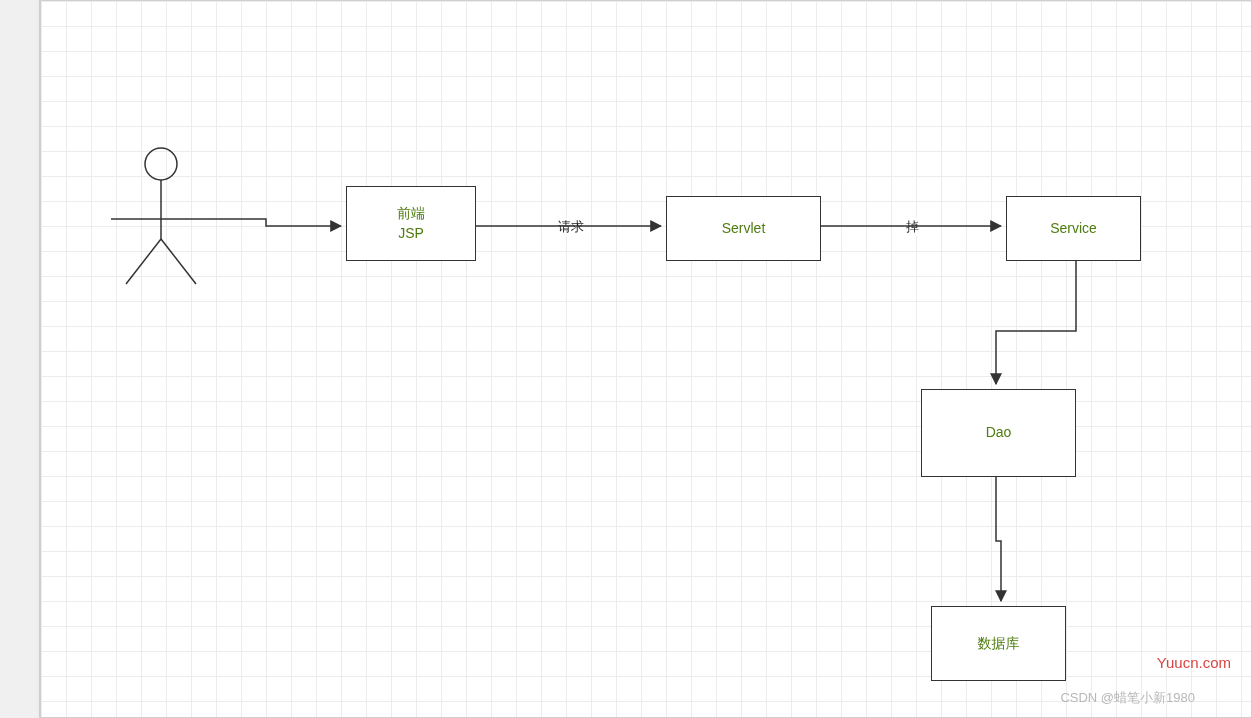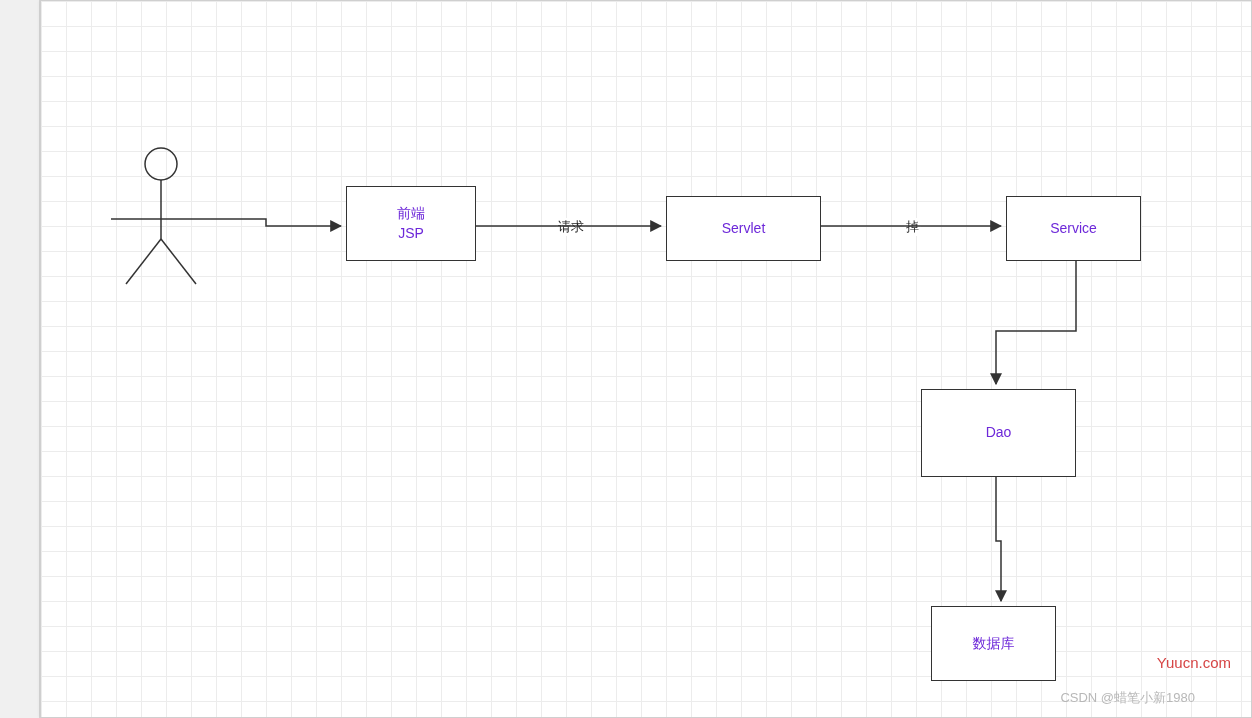--- a/index.html
+++ b/index.html
@@ -33,21 +33,21 @@
     }
     .node {
       position: absolute;
       border: 1px solid #333;
       background: #fff;
       display: flex;
       align-items: center;
       justify-content: center;
       flex-direction: column;
       font-size: 14px;
-      color: #6d28d9;
+      color: #4d7c0f;
       line-height: 1.4;
       text-align: center;
       white-space: pre-line;
     }
     .edge-label {
       position: absolute;
       font-size: 13px;
       color: #222;
       background: #fff;
       padding: 0 2px;
@@ -100,21 +100,21 @@
   </div>
 
   <div class="node" style="left:625px; top:195px; width:155px; height:65px;">
     <span>Servlet</span>
   </div>
 
   <div class="node" style="left:880px; top:388px; width:155px; height:88px;">
     <span>Dao</span>
   </div>
 
-  <div class="node" style="left:890px; top:605px; width:125px; height:75px;">
+  <div class="node" style="left:890px; top:605px; width:135px; height:75px;">
     <span>数据库</span>
   </div>
 
   <span class="edge-label" style="left:515px; top:217px;">请求</span>
 
   <span class="edge-label" style="left:863px; top:217px;">掉</span>
 
   <svg class="arrows">
     <defs>
       <marker id="ah" viewBox="0 0 10 10" refX="9" refY="5" markerWidth="8" markerHeight="8" orient="auto-start-reverse">

